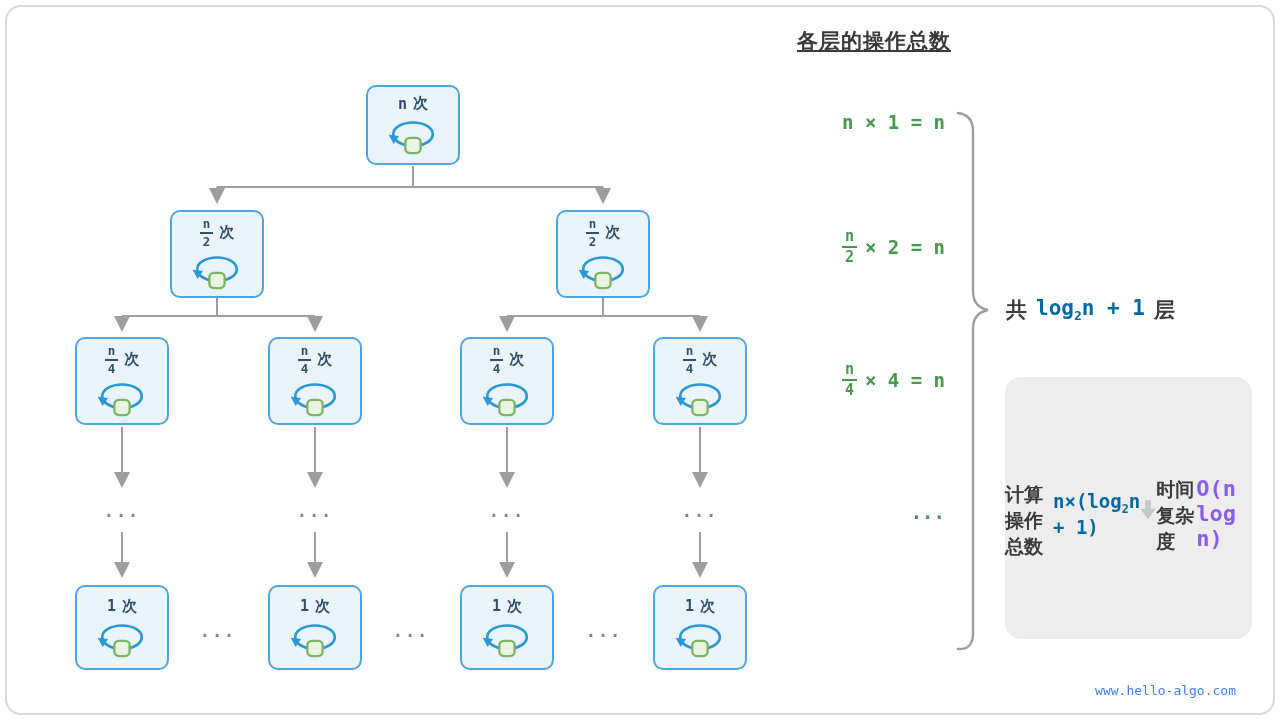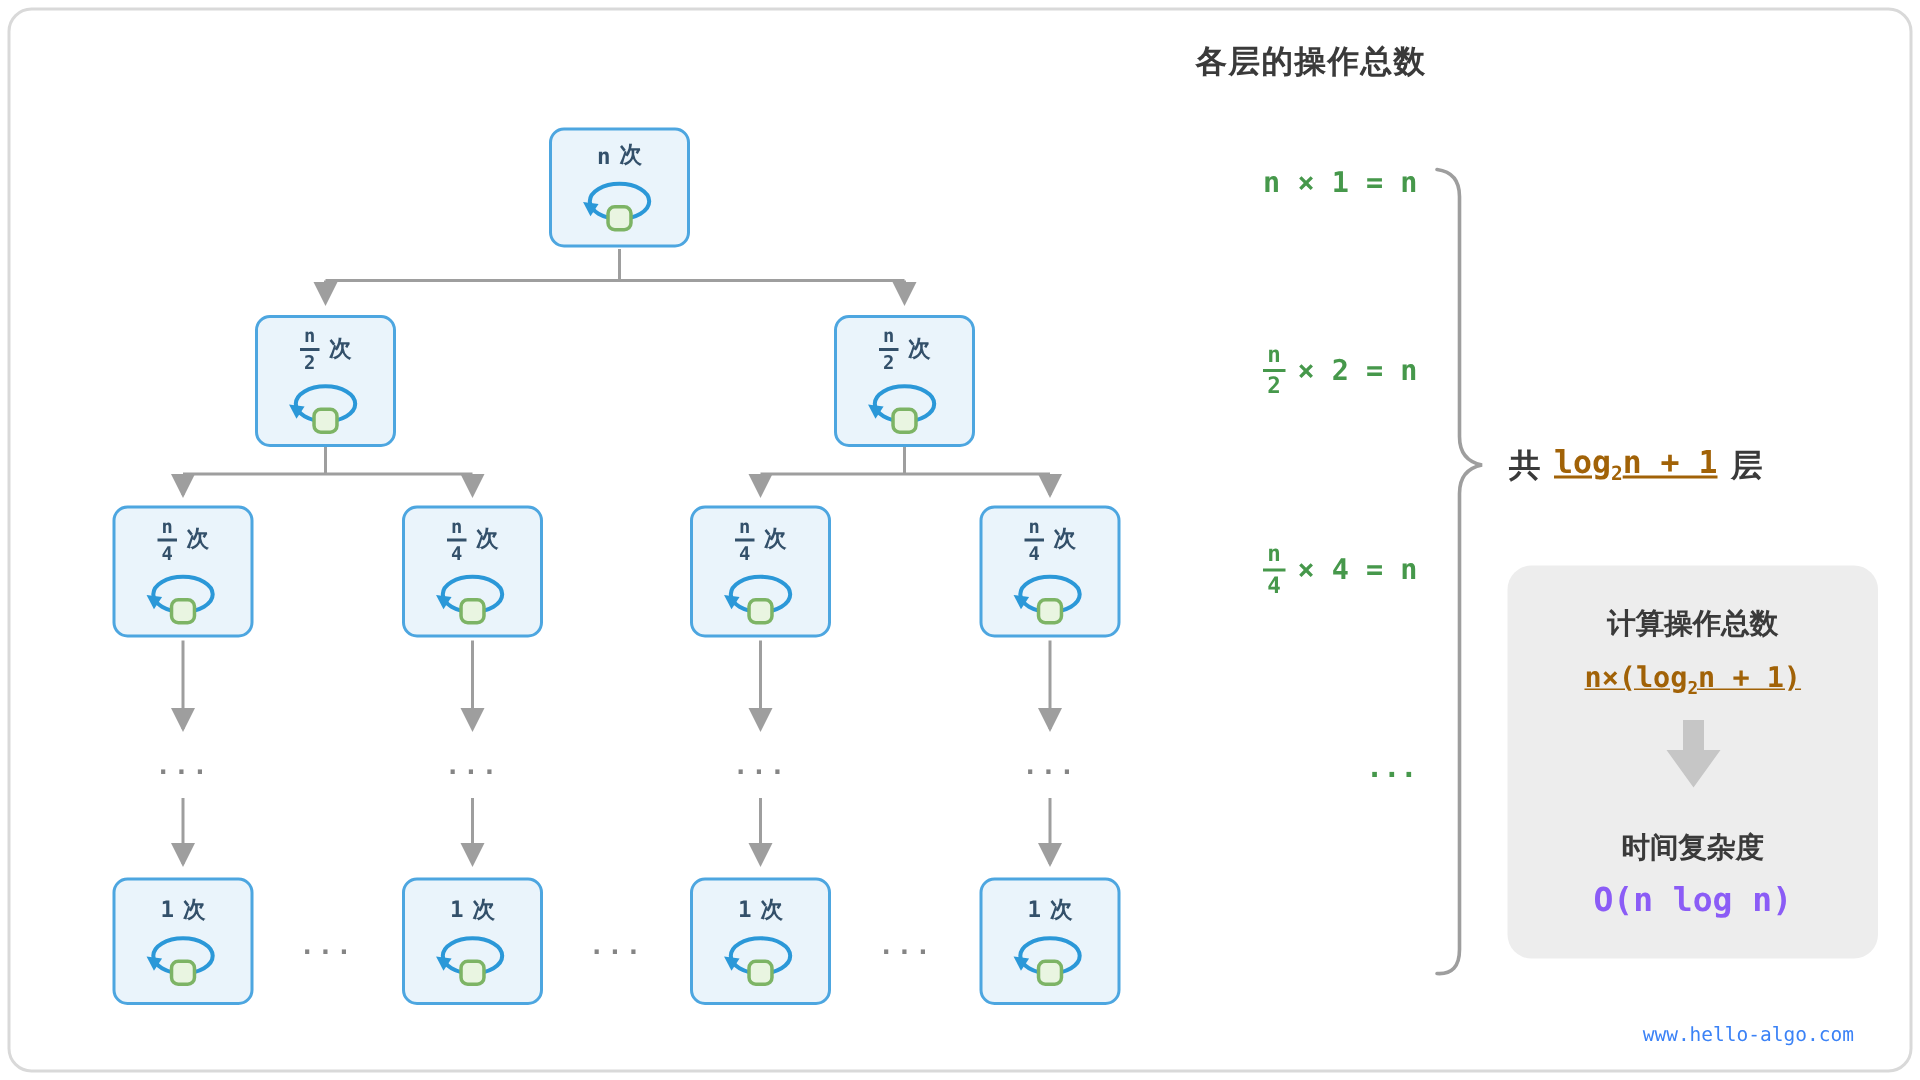--- a/index.html
+++ b/index.html
@@ -9,21 +9,21 @@
     font-family:"DejaVu Sans","Liberation Sans",sans-serif;
   }
   .frame {
     position:absolute; inset:5px; border:2px solid #d9d9d9; border-radius:16px;
     pointer-events:none;
   }
   .wires { position:absolute; left:0; top:0; width:1280px; height:720px; pointer-events:none; }
 
   .title {
     position:absolute; left:760px; top:27px; width:228px; text-align:center;
-    font-size:21px; font-weight:bold; color:#3a3a3a; letter-spacing:1px;
+    font-size:21px; font-weight:bold; color:#3a3a3a; letter-spacing:1px;text-decoration:underline;
   }
 
   
   .node {
     position:absolute; width:94px;
     background:#eaf4fb; border:2.5px solid #4da6e0; border-radius:10px;
     display:flex; flex-direction:column; align-items:center; justify-content:center;
     box-sizing:border-box; gap:3px;
   }
   .node-label {
@@ -62,36 +62,35 @@
   }
   .ann .frac { font-size:15px; }
 
   
   .brace-label {
     position:absolute; left:1006px; top:296px; width:260px;
     display:flex; align-items:center; gap:9px;
     font-size:21px; font-weight:bold; color:#3a3a3a;
   }
   .green-mono {
-    color:#a16207; font-weight:bold;
-    font-family:"DejaVu Sans Mono","Liberation Mono",monospace;
-    text-decoration:underline;
+    color:#0369a1; font-weight:bold;
+    font-family:"DejaVu Sans Mono","Liberation Mono",monospace;
   }
   sub { font-size:0.62em; }
 
   
   .summary {
     position:absolute; left:1005px; top:377px; width:247px; height:262px;
     background:#ededed; border-radius:16px;
-    display:flex; flex-direction:column; align-items:center;
+    display:flex; flex-direction:row; align-items:center;
     box-sizing:border-box;
   }
   .sum-title { margin-top:26px; font-size:19px; font-weight:bold; color:#3a3a3a; }
   .sum-title2 { margin-top:16px; font-size:19px; font-weight:bold; color:#3a3a3a; }
-  .sum-formula { margin-top:12px; font-size:19px;text-align:right; }
+  .sum-formula { margin-top:12px; font-size:19px; }
   .sum-result {
     margin-top:10px; font-size:22px; font-weight:bold; color:#8b5cf6;
     font-family:"DejaVu Sans Mono","Liberation Mono",monospace;
   }
   .big-arrow { margin:14px 0 10px; display:block; }
 
   .watermark {
     position:absolute; right:44px; bottom:22px;
     color:#3b82f6; font-size:13px;
     font-family:"DejaVu Sans Mono","Liberation Mono",monospace;

